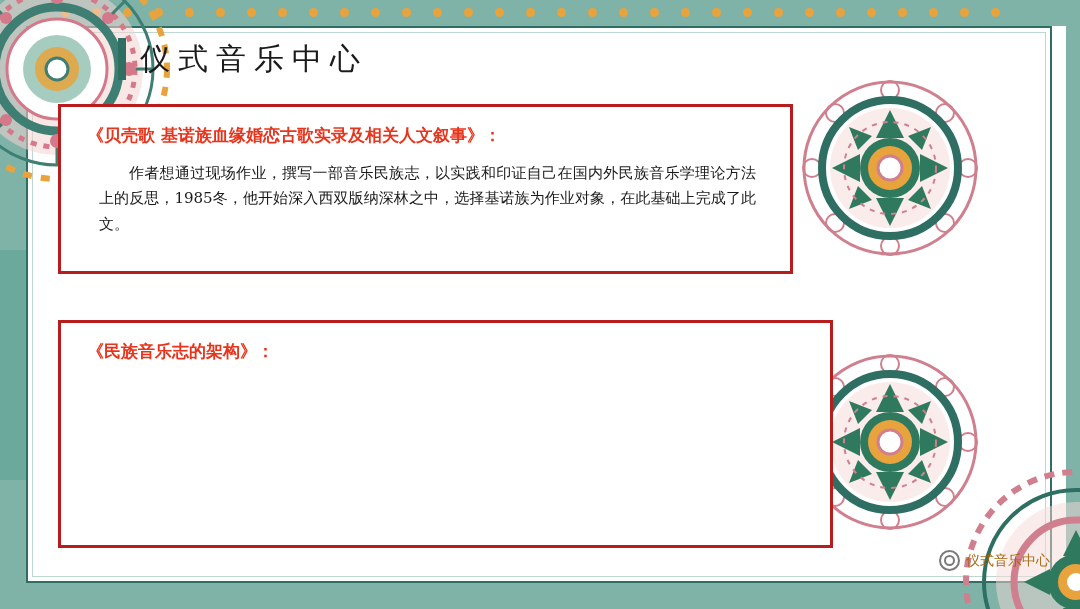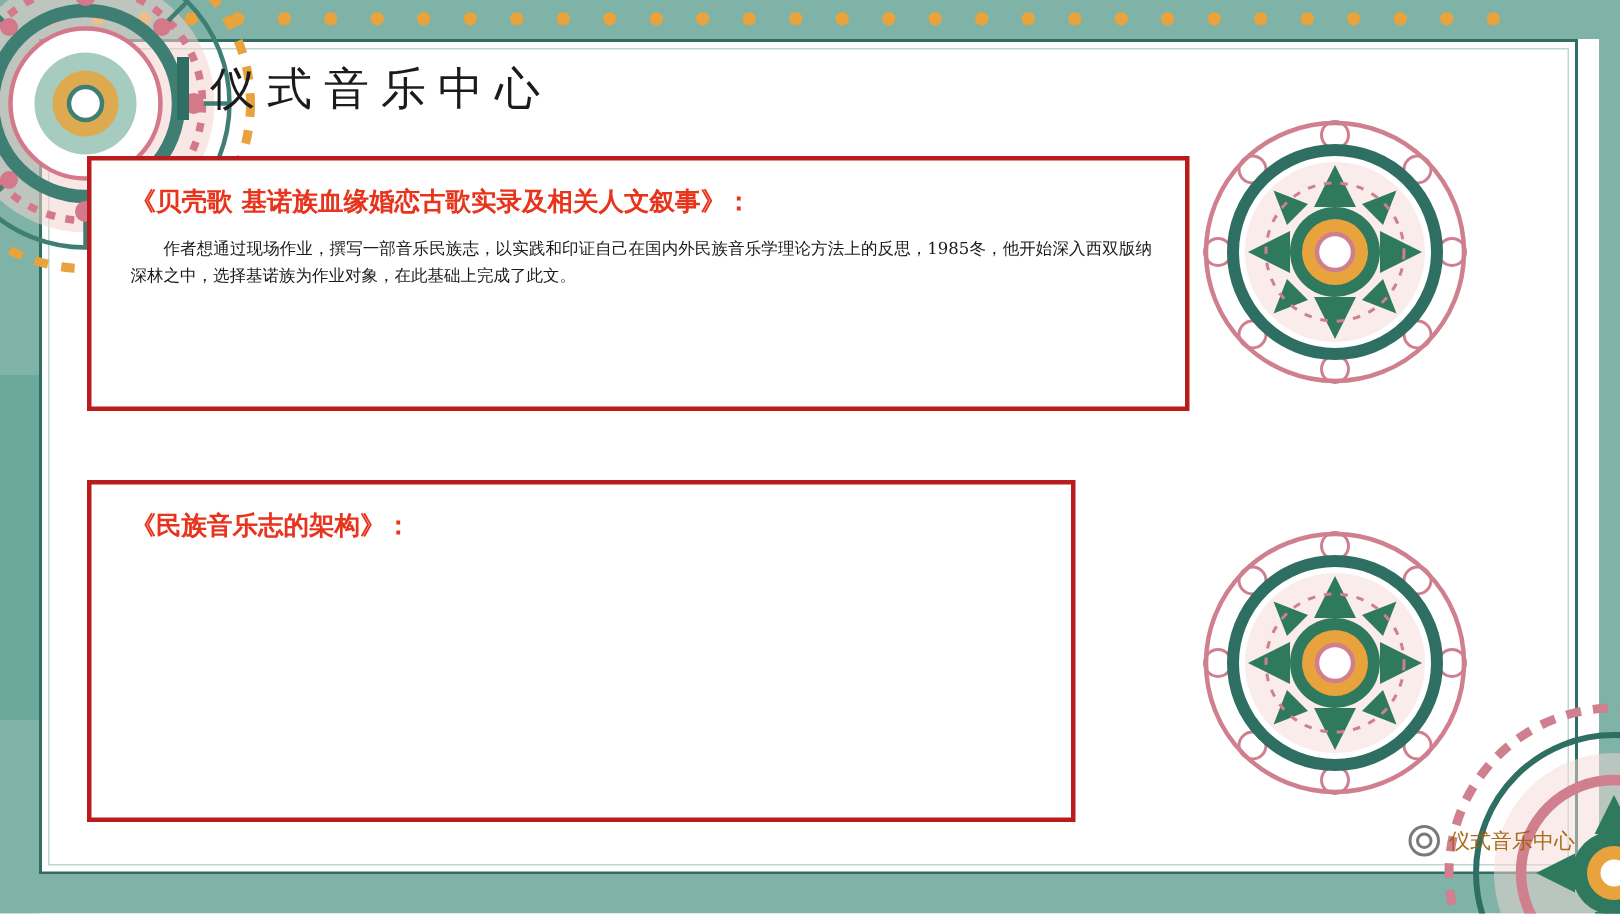--- a/index.html
+++ b/index.html
@@ -116,39 +116,39 @@
 
   
   .box {
     position: absolute;
     background: #ffffff;
     border: 3px solid #b91c1c;
     box-sizing: border-box;
     padding: 16px 22px 16px 26px;
   }
   .box-1 { left: 58px; top: 104px; width: 735px; height: 170px; }
-  .box-2 { left: 58px; top: 320px; width: 659px; height: 228px; }
+  .box-2 { left: 58px; top: 320px; width: 775px; height: 228px; }
 
   .box-heading {
     color: #e8341c;
     font-family: "DejaVu Serif", "Liberation Serif", serif;
     font-weight: bold;
     font-size: 17px;
     line-height: 1.5;
     margin: 0 0 8px 0;
     white-space: nowrap;
   }
   .box-body {
     color: #1a1a1a;
     font-family: "DejaVu Serif", "Liberation Serif", serif;
-    font-size: 11px;
+    font-size: 15px;
     line-height: 1.72;
     text-align: justify;
     text-indent: 2em;
-    margin: 0;
+    margin: 12px;
   }
 
   
   .watermark {
     position: absolute;
     right: 30px; bottom: 38px;
     display: flex;
     align-items: center;
     gap: 6px;
     color: #a16207;

